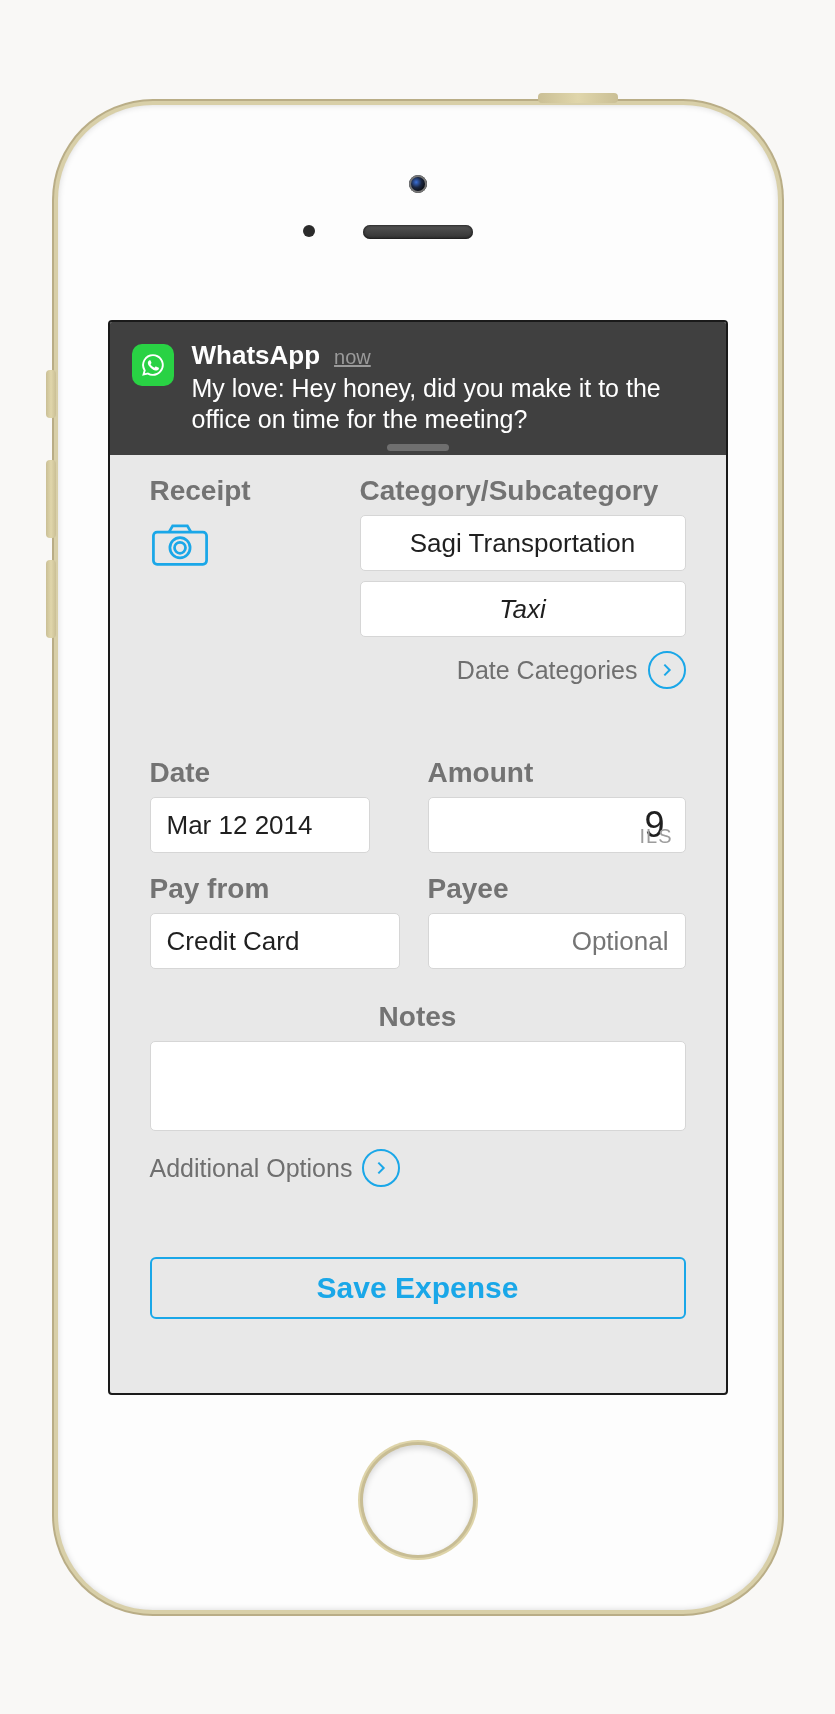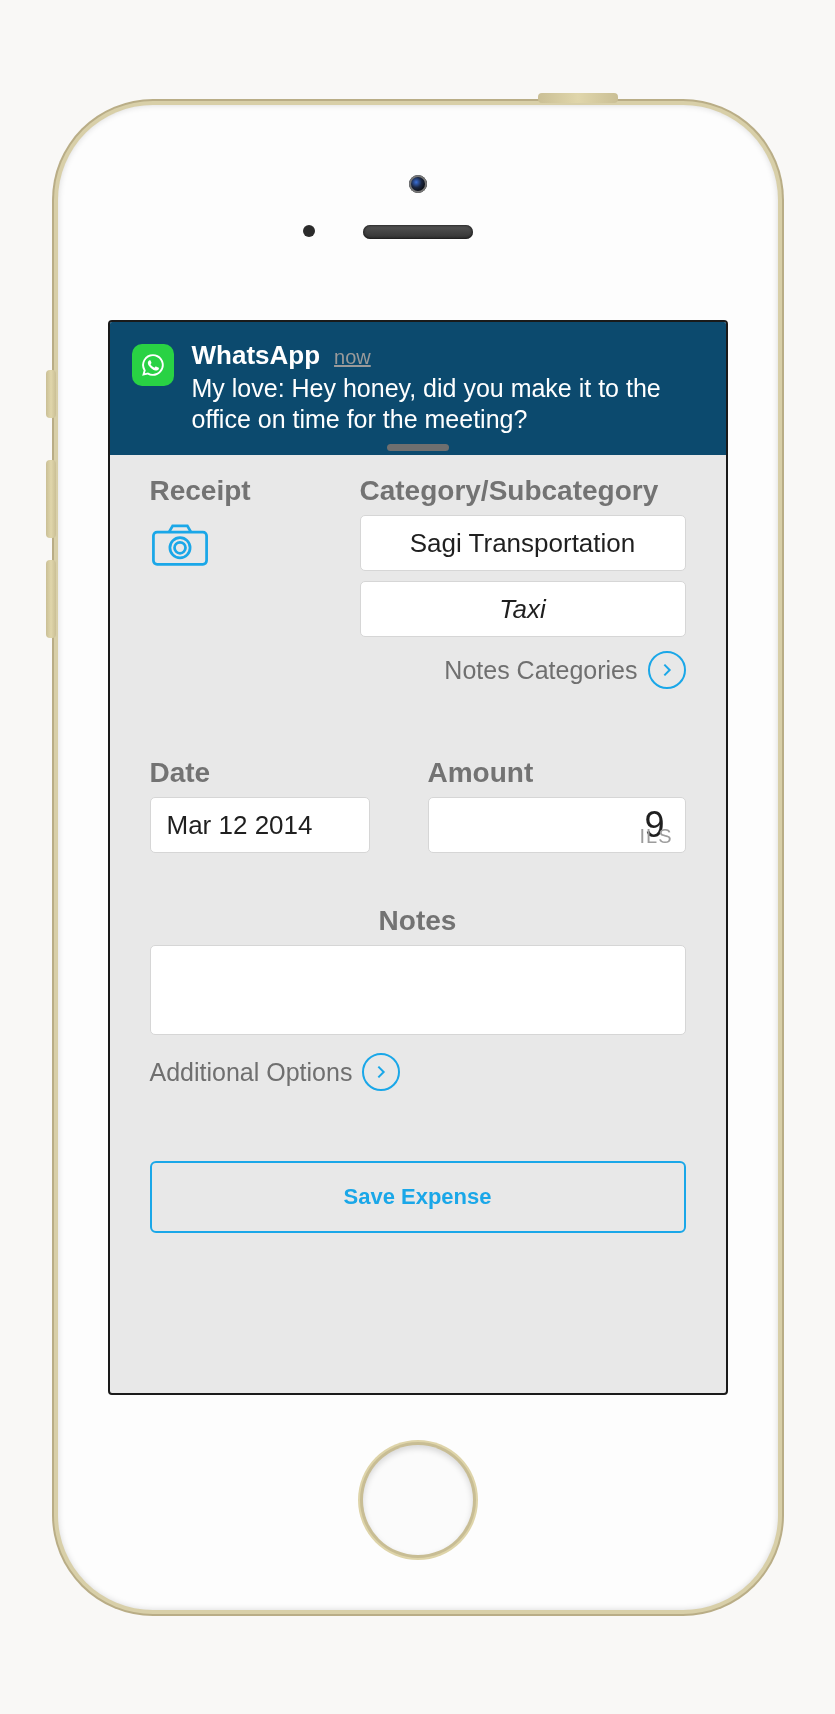--- a/index.html
+++ b/index.html
@@ -61,21 +61,21 @@
     background: #e8e8e8;
     border: 2px solid #1a1a1a;
     border-radius: 4px;
     overflow: hidden;
     display: flex;
     flex-direction: column;
   }
 
   
   .notif {
-    background: #0c4a6e;
+    background: #404040;
     color: #fff;
     padding: 18px 22px 20px 22px;
     display: flex;
     gap: 18px;
     position: relative;
   }
   .notif-icon {
     width: 42px; height: 42px; border-radius: 10px;
     background: #29d244;
     display:flex; align-items:center; justify-content:center;
@@ -147,26 +147,26 @@
   }
 
   .notes-field {
     background:#fff; border:1px solid #d6d6d6; border-radius:5px;
     height:90px; width:100%;
   }
 
   .save-btn {
     margin-top:70px;
     width:100%;
-    height:72px;
+    height:62px;
     border:2px solid #1aa7e8;
     border-radius:6px;
     background:transparent;
     color:#1aa7e8;
-    font-size:22px;
+    font-size:30px;
     font-weight:600;
     cursor:pointer;
   }
 
   .spacer-lg { height:68px; }
   .spacer-md { height:20px; }
   .center-label { text-align:center; }
 </style>
 </head>
 <body>
@@ -217,21 +217,21 @@
           <div class="label label-right">Category/Subcategory</div>
           <div class="stack">
             <div class="field field-center">
               <span>Sagi Transportation</span>
             </div>
             <div class="field field-center">
               <span>Taxi</span>
             </div>
           </div>
           <div class="link-row">
-            <span class="link-text">Notes Categories</span>
+            <span class="link-text">Date Categories</span>
             <span class="circle-arrow">
               <svg viewBox="0 0 24 24" fill="none" stroke-width="3">
                   <polyline points="8 4 16 12 8 20"></polyline>
                 </svg>
             </span>
           </div>
         </div>
       </div>
 
       <div class="spacer-lg"></div>
@@ -247,20 +247,34 @@
           <div class="label label-right">Amount</div>
           <div class="field field-right amount-field">
             <span class="amount-val">9</span>
             <span class="amount-cur">ILS</span>
           </div>
         </div>
       </div>
 
       <div class="spacer-md"></div>
 
+      <div class="row">
+        <div class="col">
+          <div class="label">Pay from</div>
+          <div class="field" style="max-width:250px">
+            <span>Credit Card</span>
+          </div>
+        </div>
+        <div class="col">
+          <div class="label label-right">Payee</div>
+          <div class="field field-right">
+            <input class="right" placeholder="Optional" style="">
+          </div>
+        </div>
+      </div>
 
       <div style="height:32px"></div>
 
       <div class="label center-label">Notes</div>
       <div class="notes-field"></div>
 
       <div class="link-row link-row-left" style="margin-top:18px">
         <span class="link-text">Additional Options</span>
         <span class="circle-arrow">
           <svg viewBox="0 0 24 24" fill="none" stroke-width="3">

